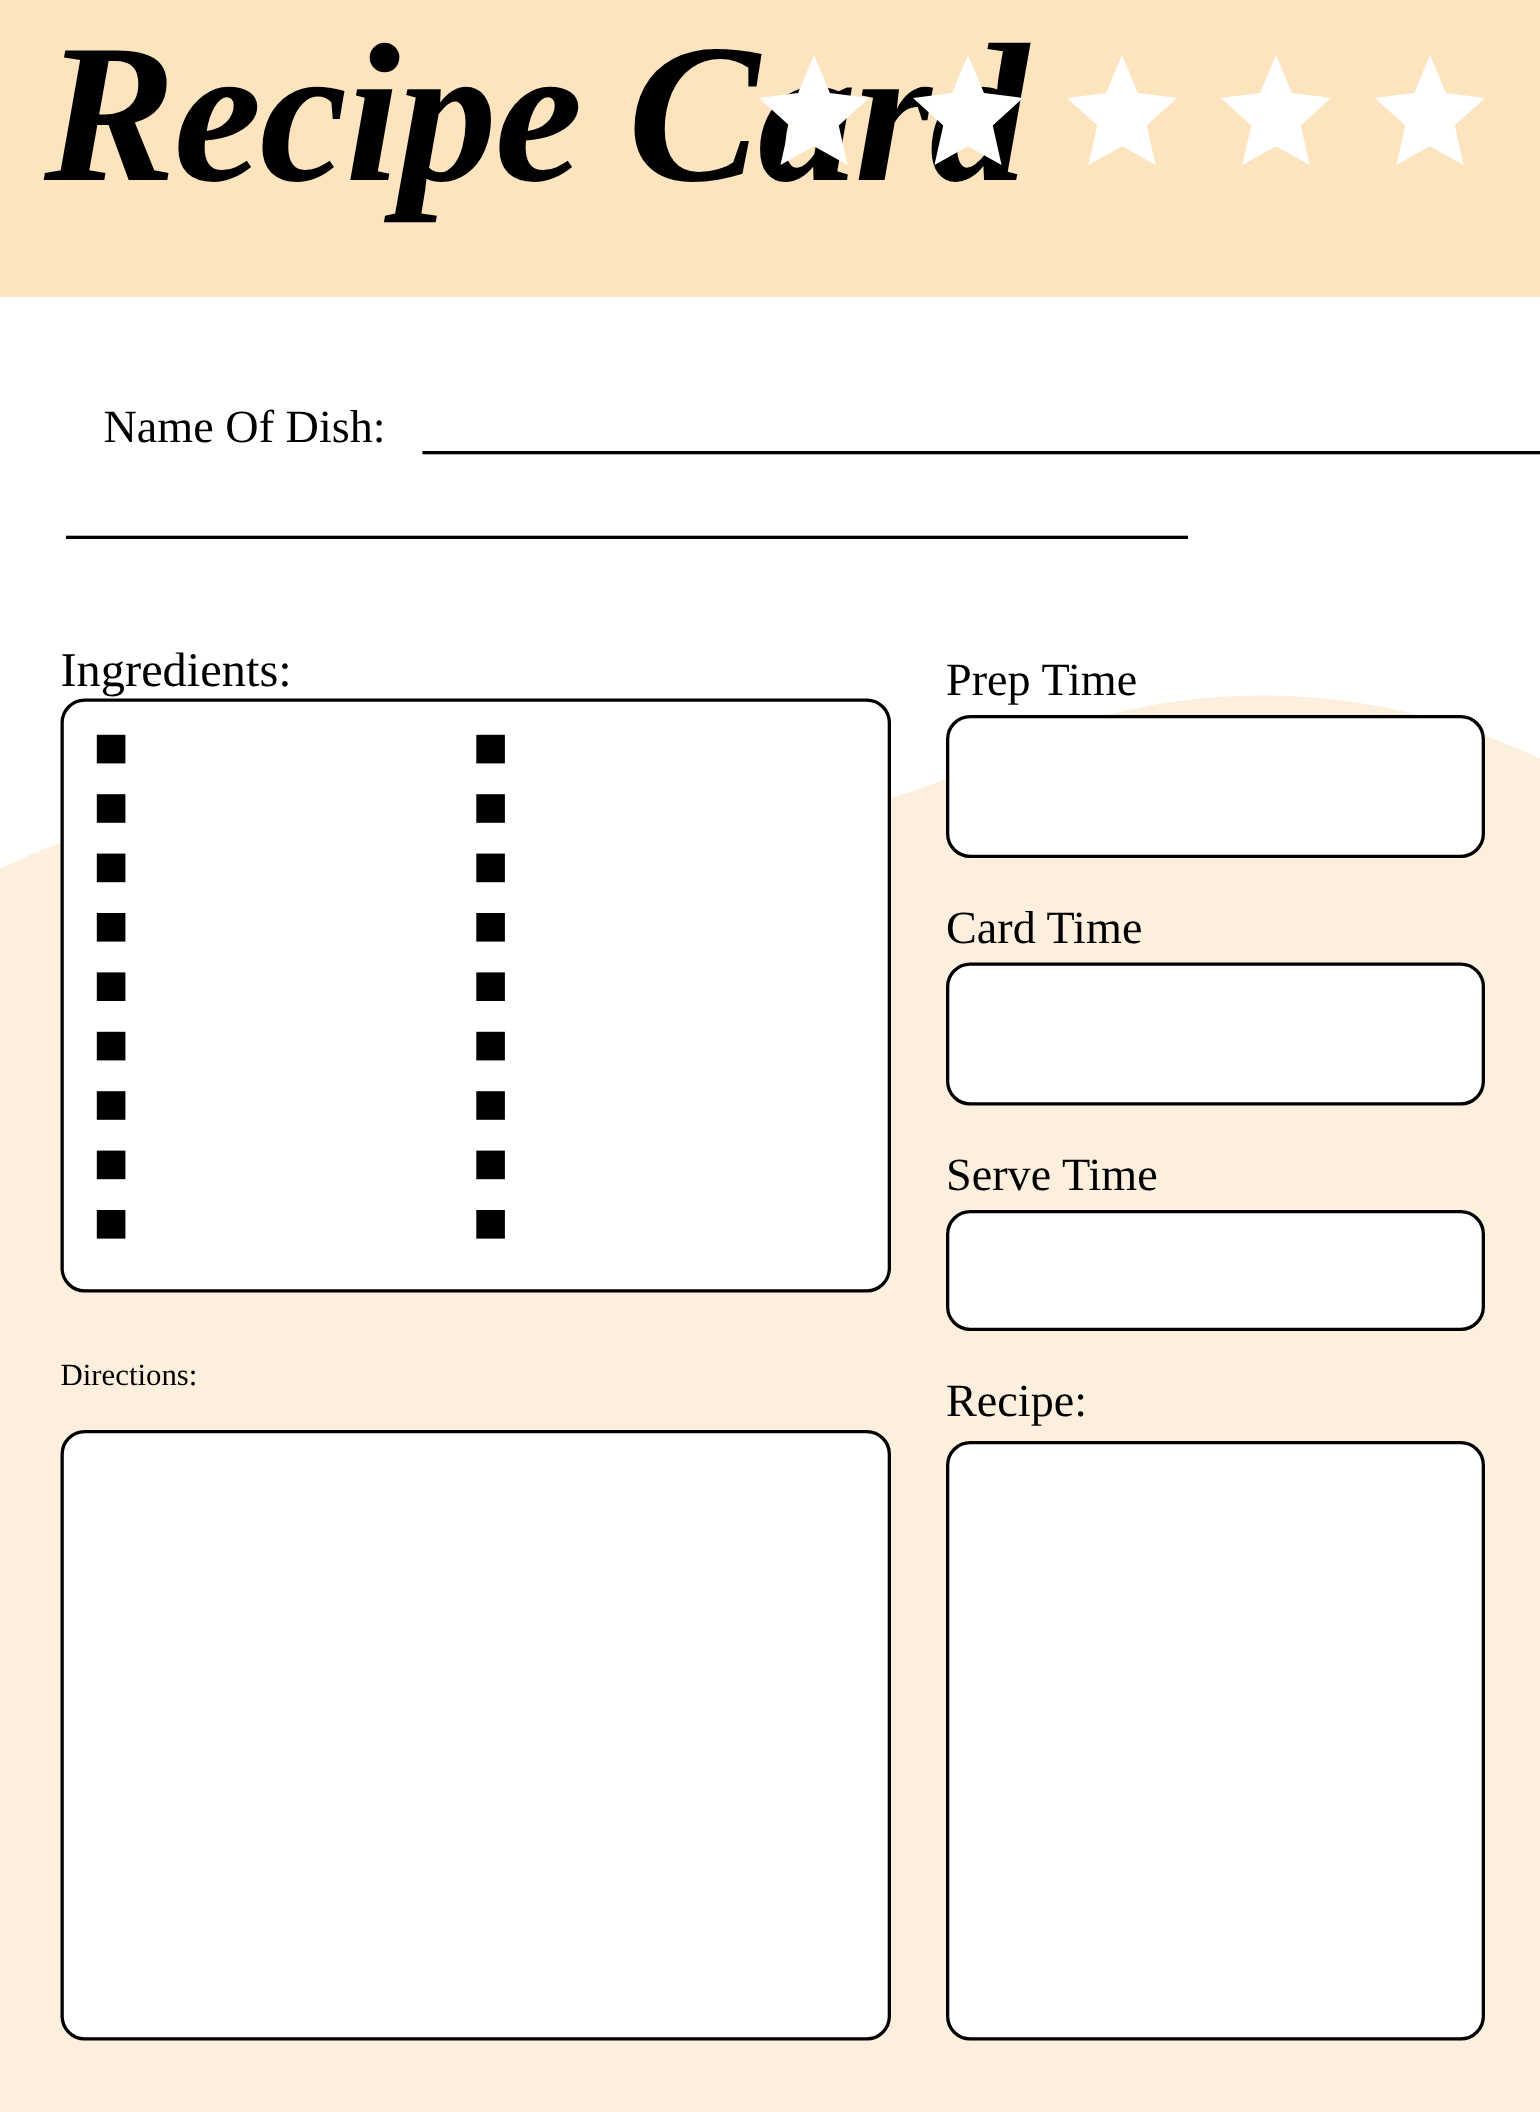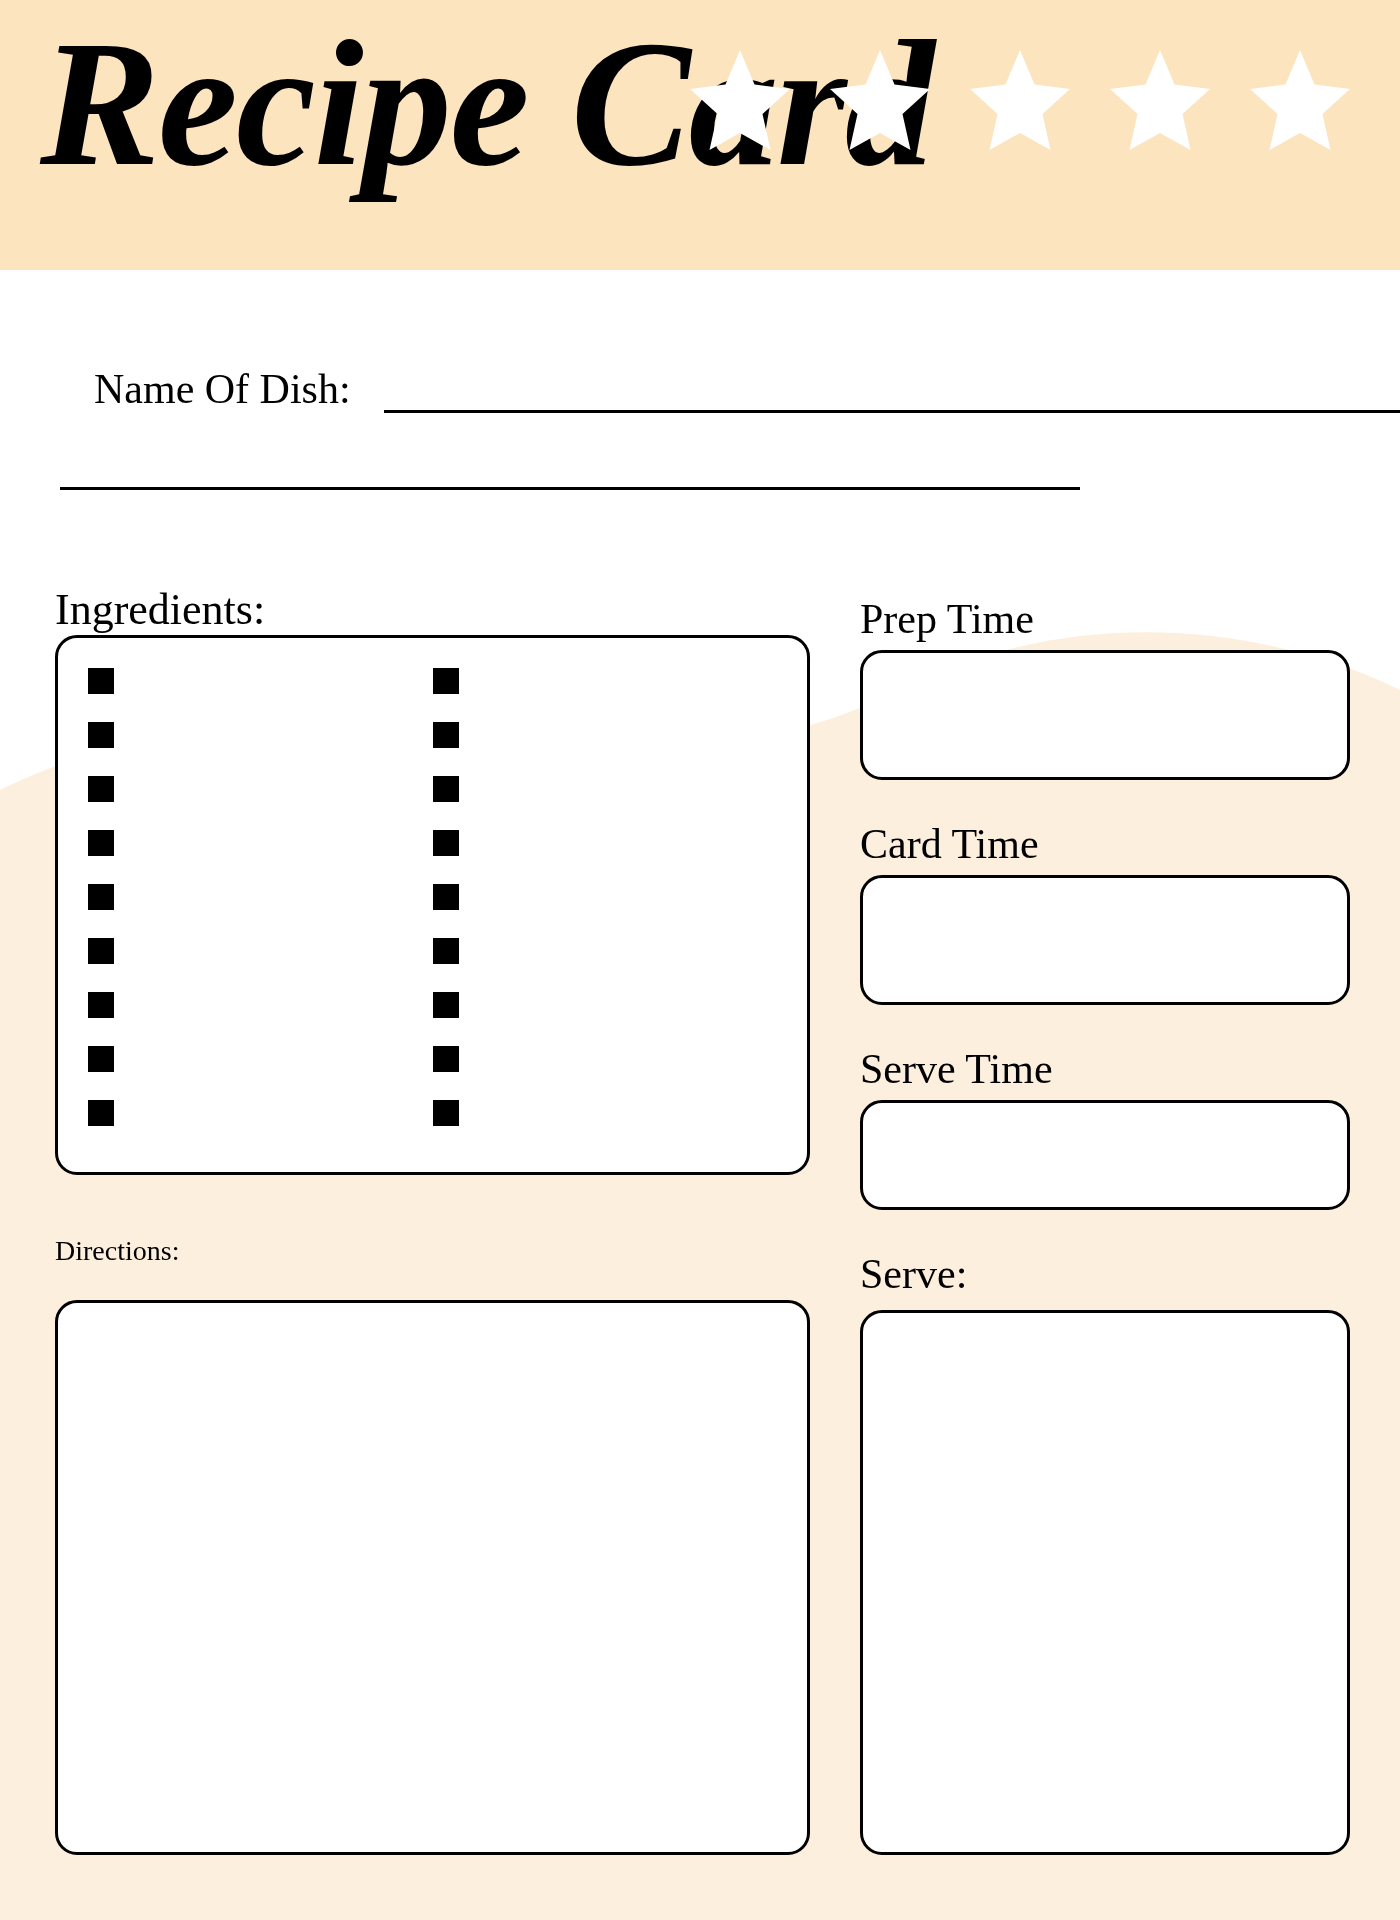--- a/index.html
+++ b/index.html
@@ -209,16 +209,16 @@
 
   <div class="time-label cook-label">Card Time</div>
   <div class="time-box cook-box"></div>
 
   <div class="time-label serve-label">Serve Time</div>
   <div class="time-box serve-box"></div>
 
   <div class="directions-label">Directions:</div>
   <div class="directions-box"></div>
 
-  <div class="notes-label">Serve:</div>
+  <div class="notes-label">Recipe:</div>
   <div class="notes-box"></div>
 
 </div>
 
 </body></html>

